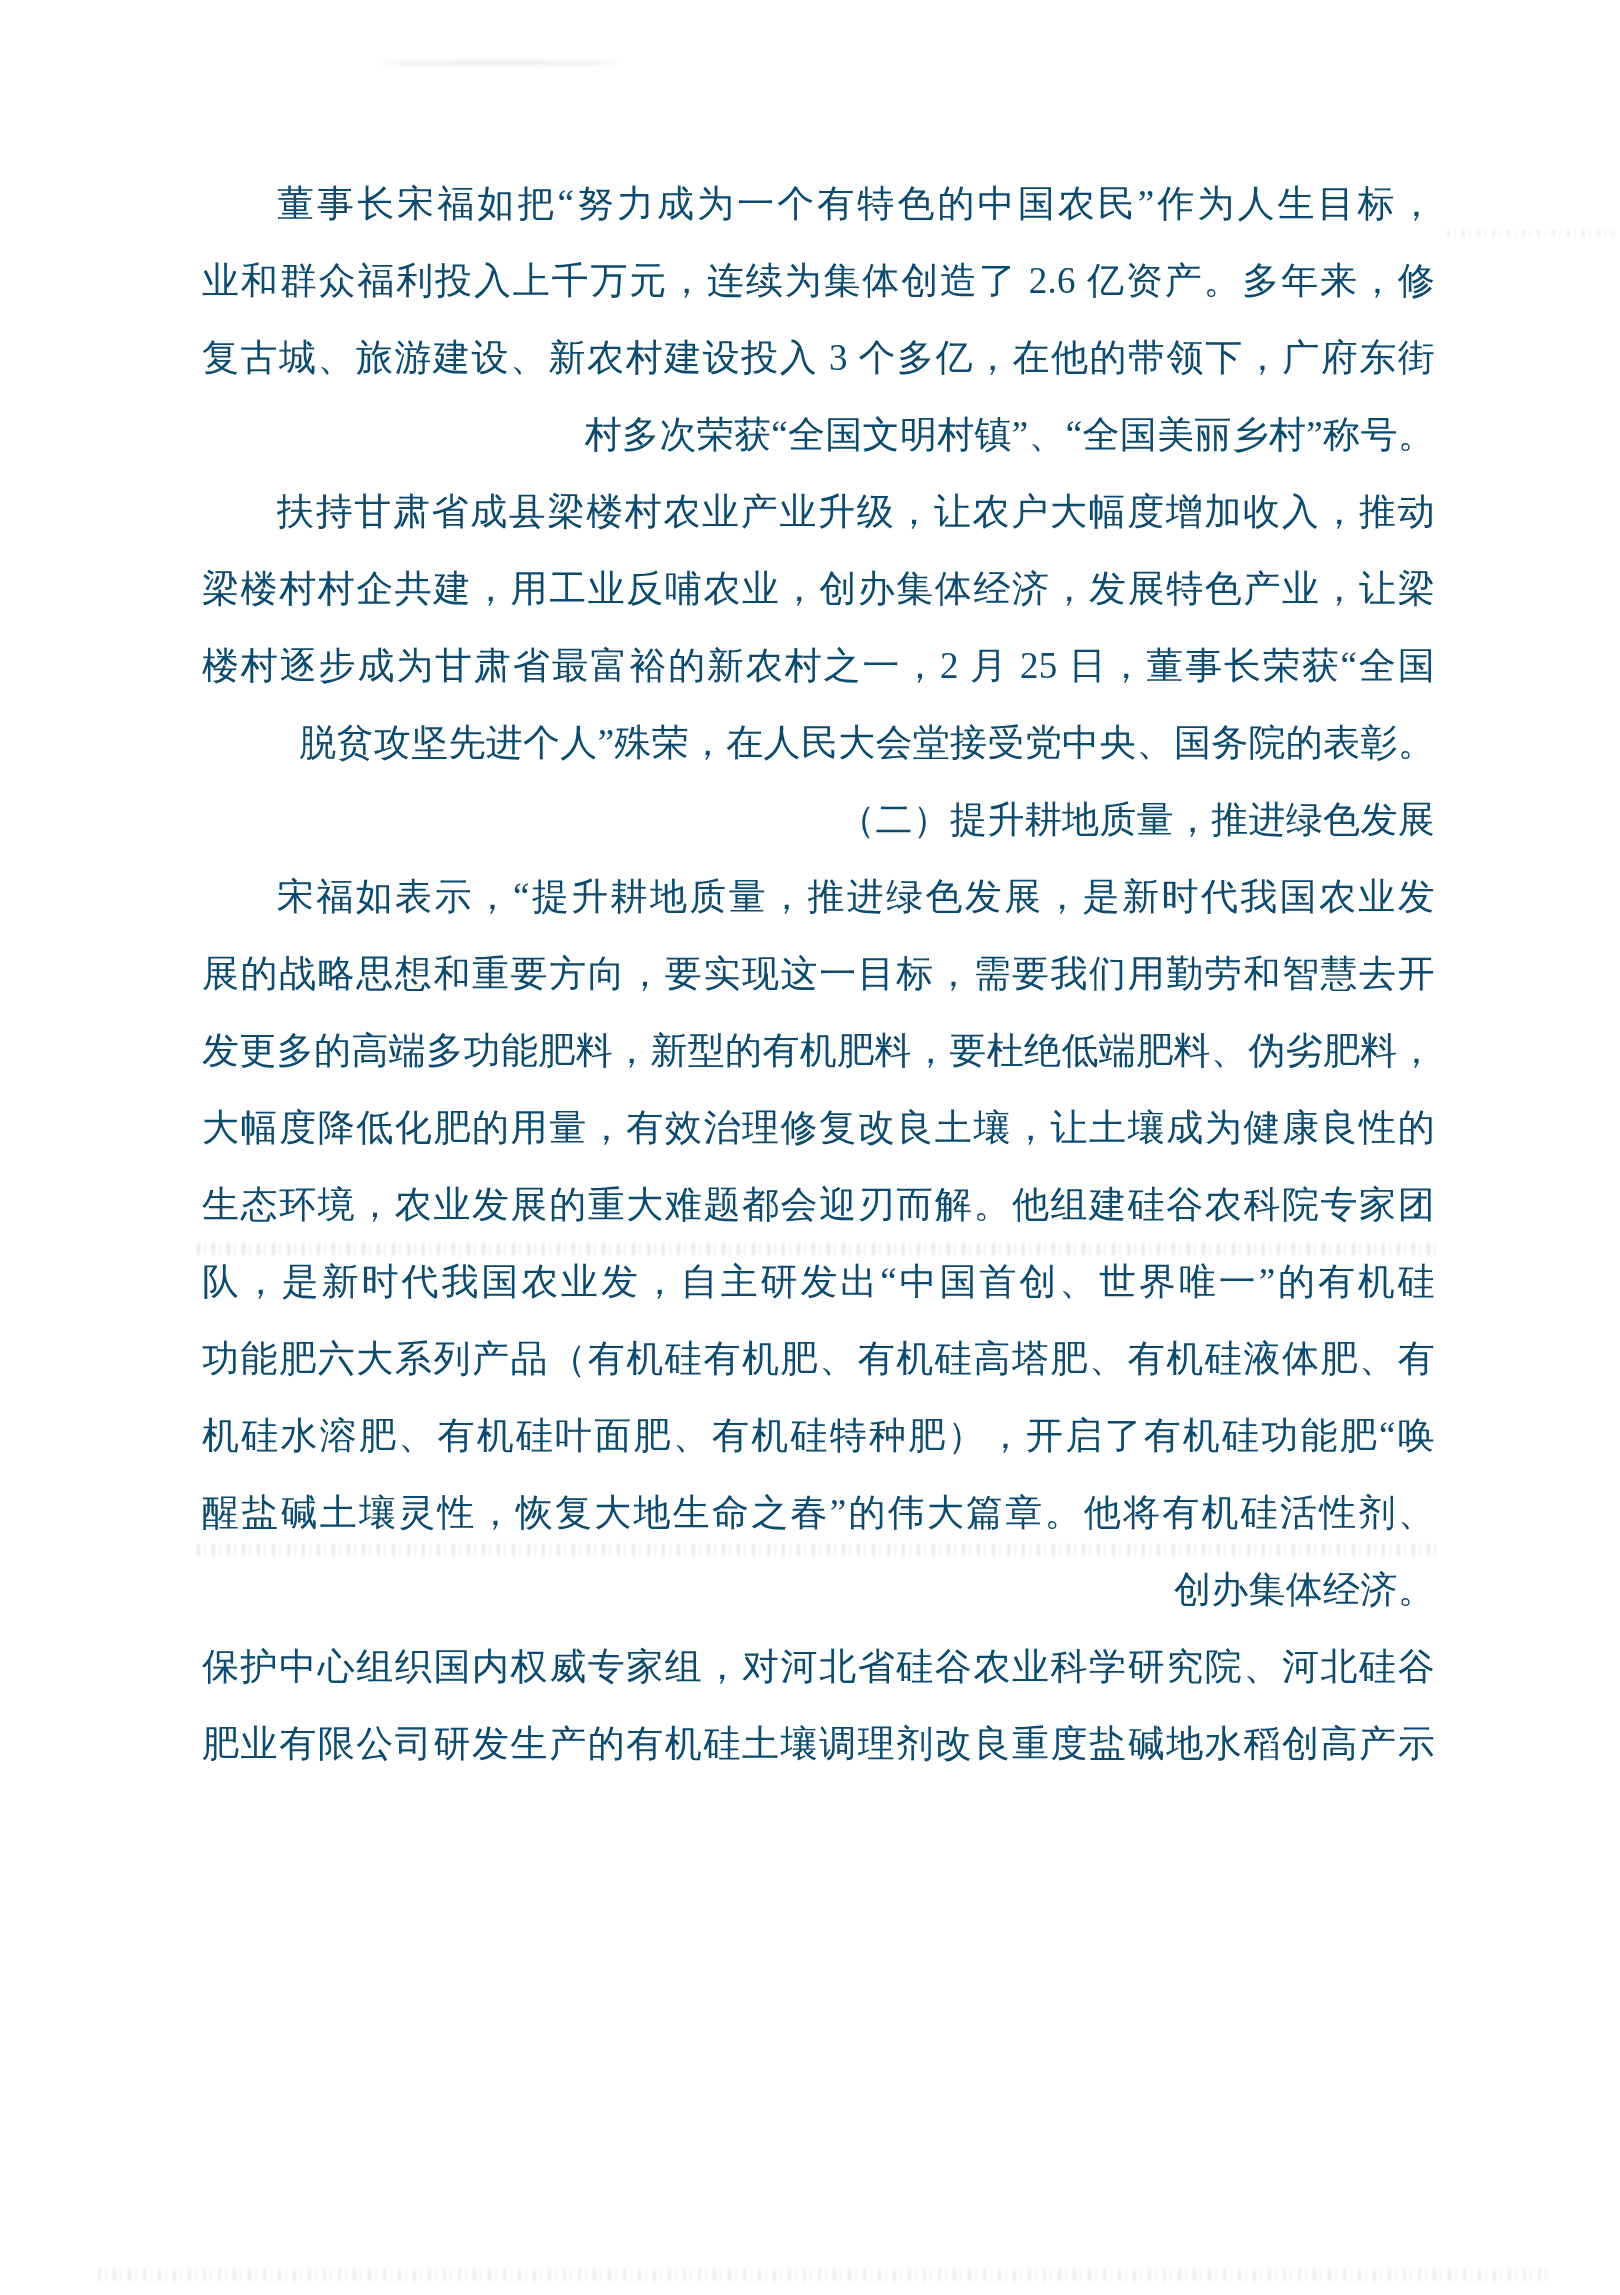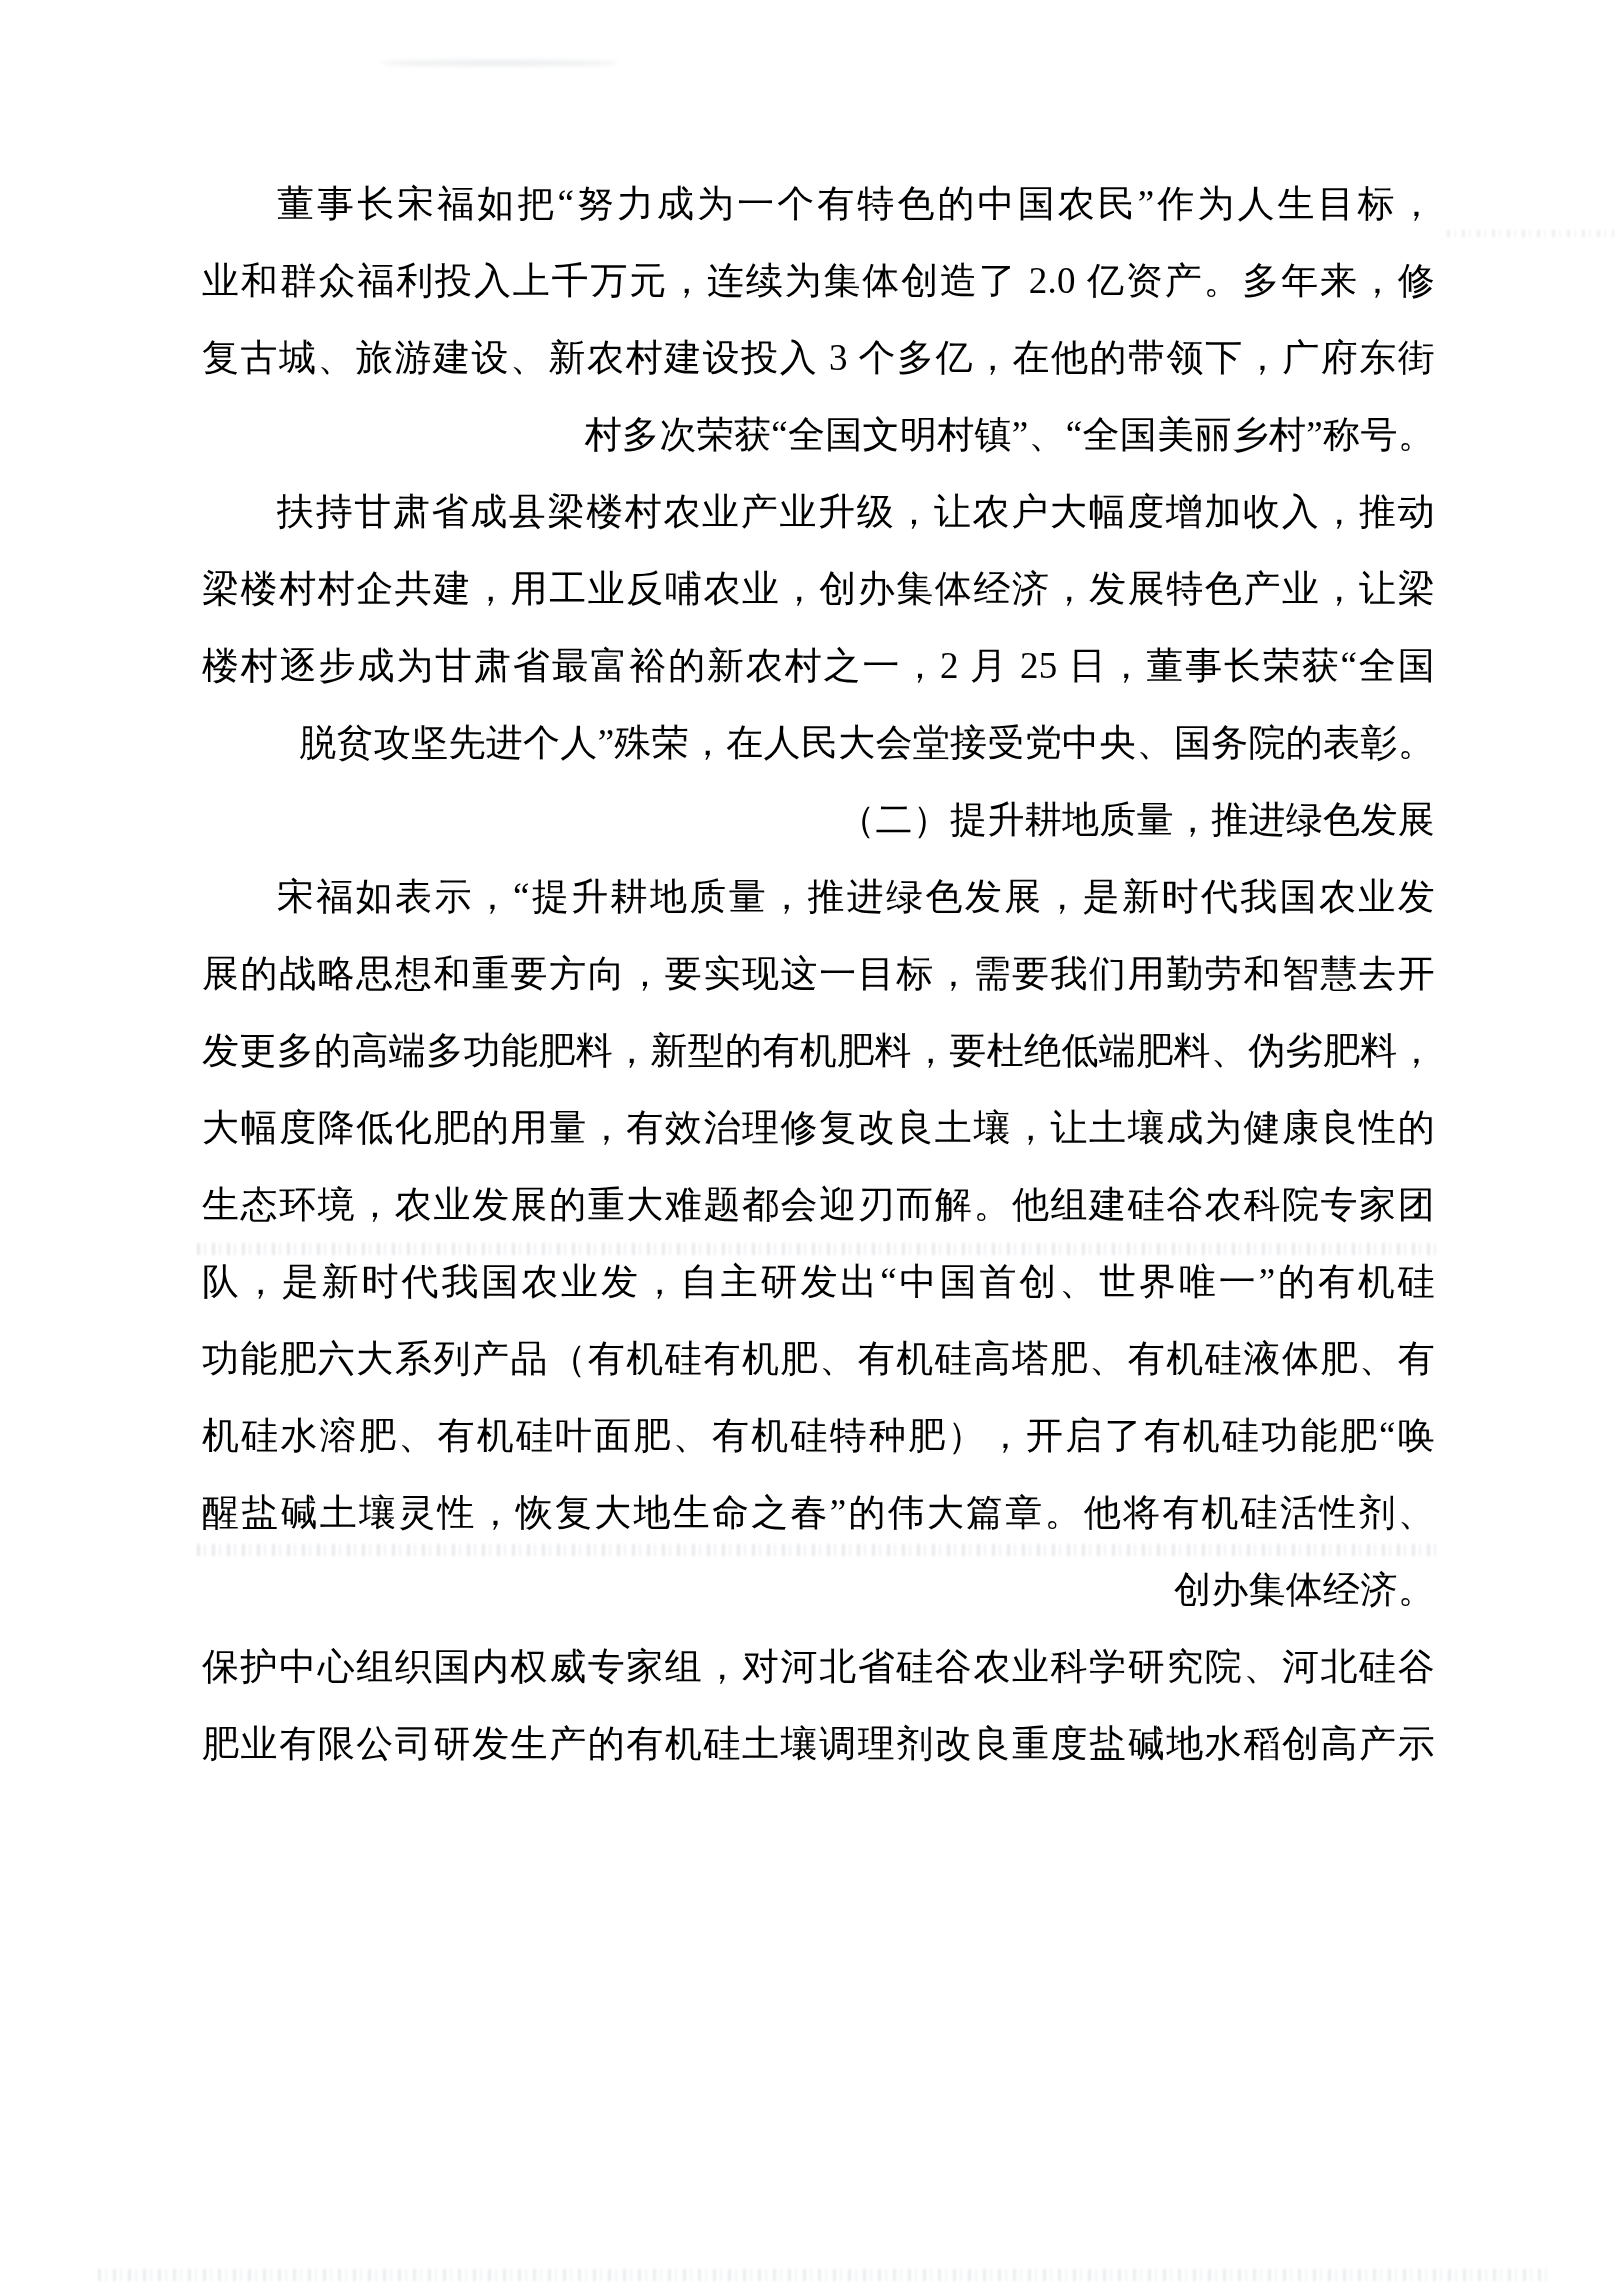--- a/index.html
+++ b/index.html
@@ -10,21 +10,21 @@
     font-family: "Liberation Serif", serif;
     overflow: hidden;
   }
   .sheet {
     position: absolute; inset: 0;
     background: #ffffff;
   }
   .textblock {
     position: absolute;
     left: 202px; top: 165px; width: 1233px;
-    color: #000000;
+    color: #0c4a6e;
     font-size: 37px;
     line-height: 77px;
     letter-spacing: 0.3px;
   }
   .ln { height: 77px; text-align: right; }
   
   .j  { text-align: justify; text-align-last: justify; text-justify: inter-character; }
   
   .in { text-indent: 75px; }
 
@@ -52,21 +52,21 @@
 </style>
 </head>
 <body>
 
 <div class="sheet">
 
   <div id="smudge"></div>
 
   <div class="textblock">
     <div class="ln in j">董事长宋福如把“努力成为一个有特色的中国农民”作为人生目标，</div>
-    <div class="ln j">业和群众福利投入上千万元，连续为集体创造了 2.0 亿资产。多年来，修</div>
+    <div class="ln j">业和群众福利投入上千万元，连续为集体创造了 2.6 亿资产。多年来，修</div>
     <div class="ln j">复古城、旅游建设、新农村建设投入 3 个多亿，在他的带领下，广府东街</div>
     <div class="ln">村多次荣获“全国文明村镇”、“全国美丽乡村”称号。</div>
     <div class="ln in j">扶持甘肃省成县梁楼村农业产业升级，让农户大幅度增加收入，推动</div>
     <div class="ln j">梁楼村村企共建，用工业反哺农业，创办集体经济，发展特色产业，让梁</div>
     <div class="ln j">楼村逐步成为甘肃省最富裕的新农村之一，2 月 25 日，董事长荣获“全国</div>
     <div class="ln">脱贫攻坚先进个人”殊荣，在人民大会堂接受党中央、国务院的表彰。</div>
     <div class="ln in">（二）提升耕地质量，推进绿色发展</div>
     <div class="ln in j">宋福如表示，“提升耕地质量，推进绿色发展，是新时代我国农业发</div>
     <div class="ln j">展的战略思想和重要方向，要实现这一目标，需要我们用勤劳和智慧去开</div>
     <div class="ln j">发更多的高端多功能肥料，新型的有机肥料，要杜绝低端肥料、伪劣肥料，</div>

